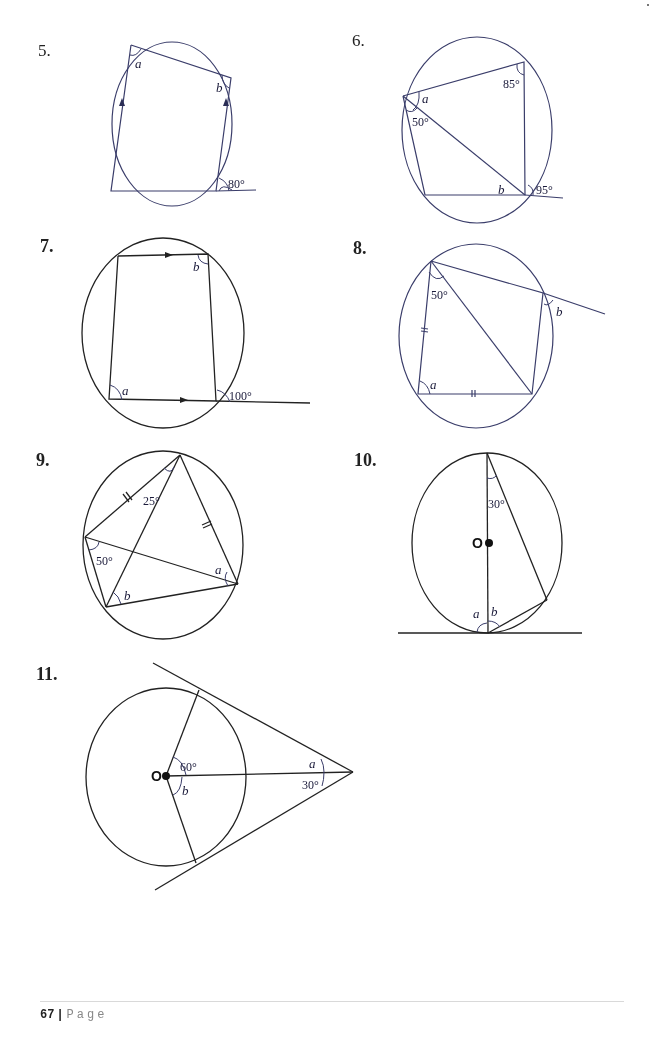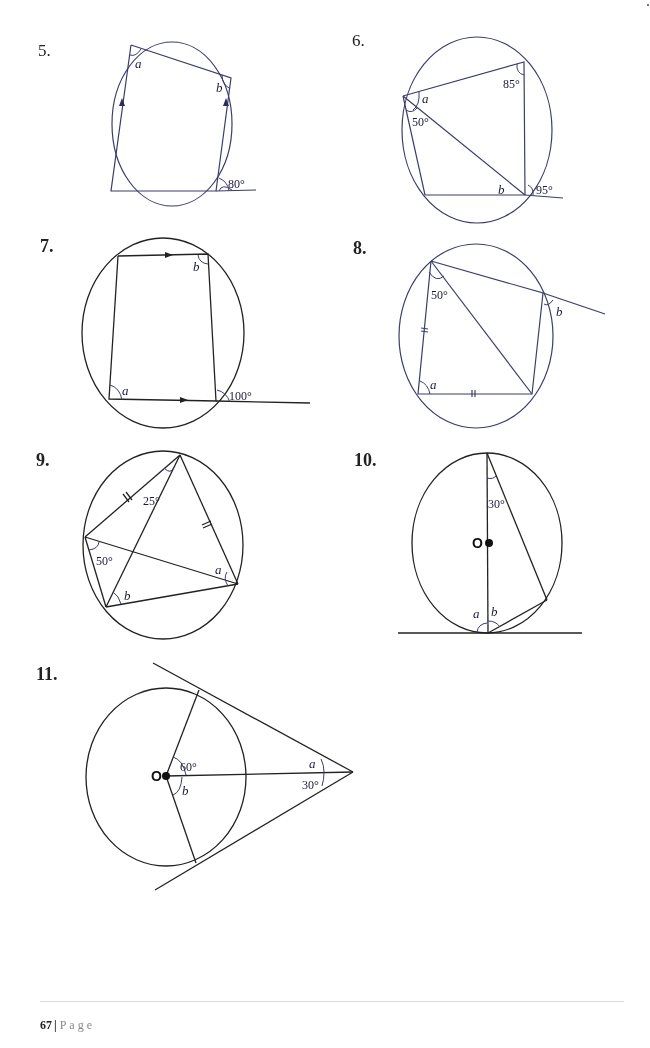--- a/index.html
+++ b/index.html
@@ -6,21 +6,21 @@
   body { width: 650px; height: 1048px; position: relative; overflow: hidden; font-family: "Liberation Serif", serif; }
   .page-svg { position: absolute; left: 0; top: 0; width: 650px; height: 1048px; }
   .fig-num { font-family: "Liberation Serif", serif; font-size: 17px; fill: #222; }
   .fig-num.bold { font-weight: bold; font-size: 18px; }
   .lbl { font-family: "Liberation Serif", serif; font-size: 12px; fill: #1a1a3a; }
   .lbl-it { font-family: "Liberation Serif", serif; font-style: italic; font-size: 13px; fill: #1a1a3a; }
   .lbl-o { font-family: "Liberation Sans", sans-serif; font-weight: bold; font-size: 14px; fill: #111; }
   .ln { stroke: #3a3d6a; stroke-width: 1.2; fill: none; }
   .ln-dark { stroke: #222; stroke-width: 1.3; fill: none; }
   .arc { stroke: #3a3d6a; stroke-width: 1; fill: none; }
-  .footer { position: absolute; left: 40px; top: 1001px; width: 584px; border-top: 1px solid #d9d9d9; padding-top: 16px; font-family: Liberation Serif, serif; font-size: 12px; }
+  .footer { position: absolute; left: 40px; top: 1001px; width: 584px; border-top: 1px solid #d9d9d9; padding-top: 6px; font-family: Liberation Mono, monospace; font-size: 12px; }
   .footer .num { font-weight: bold; color: #222; }
   .footer .sep { font-weight: bold; color: #222; margin: 0 3px 0 2px; }
   .footer .page-word { color: #888; letter-spacing: 3px; }
   .corner-dot { position: absolute; left: 647px; top: 4px; width: 2px; height: 2px; background: #777; }
 </style>
 </head>
 <body>
 
 <div class="corner-dot"></div>
 

